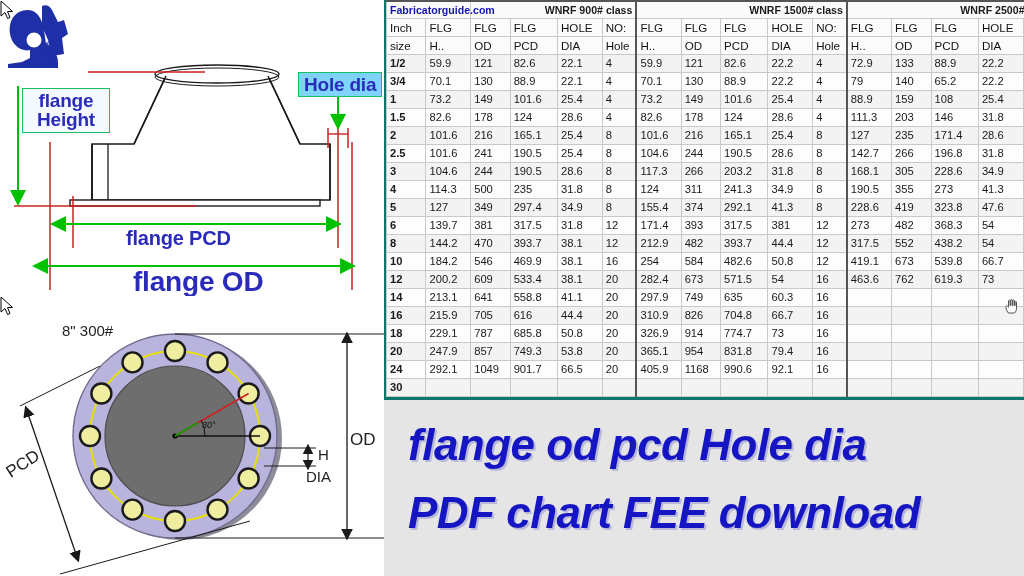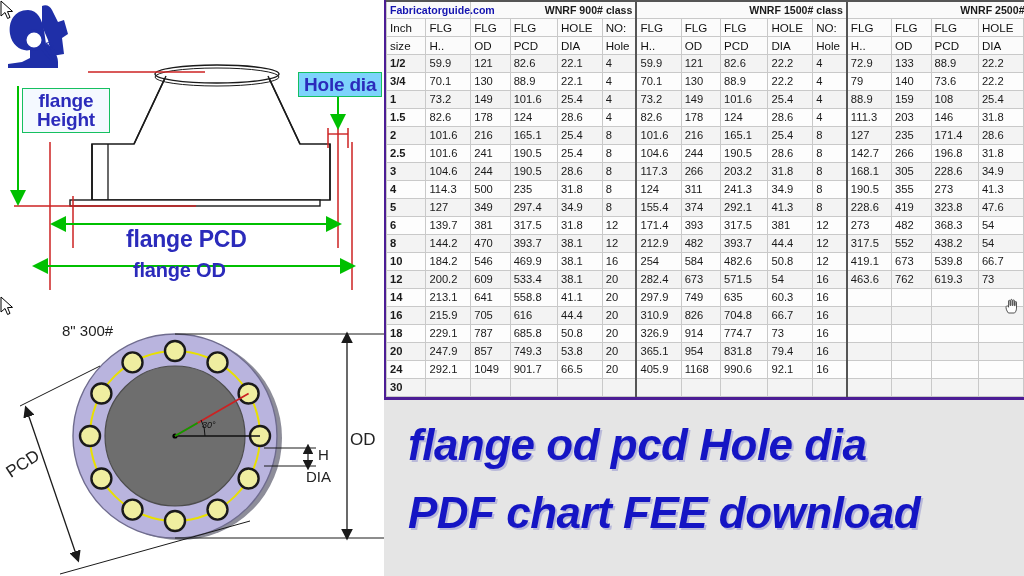--- a/index.html
+++ b/index.html
@@ -19,41 +19,41 @@
     letter-spacing:-0.2px;
   }
   #flange-height-label{
     left:22px;top:88px;width:78px;padding:2px 4px;font-size:19px;
     border:1.6px solid #16c060;background:#f4f9ff;text-align:center;
   }
   #hole-dia-label{
     left:298px;top:72px;padding:2px 5px;font-size:19px;
     border:1.6px solid #16c060;background:#7dd3fc;
   }
-  #flange-pcd-label{left:126px;top:228px;font-size:23px;}
-  #flange-od-label{left:133px;top:260px;font-size:20px;}
+  #flange-pcd-label{left:126px;top:228px;font-size:20px;}
+  #flange-od-label{left:133px;top:268px;font-size:28px;}
 
   
   #brand-logo-top{position:absolute;left:8px;top:2px;width:84px;height:72px;}
 
   
   #circular-diagram{position:absolute;left:0;top:296px;width:384px;height:280px;background:#fff;overflow:hidden;}
   #circular-diagram svg{position:absolute;left:0;top:0;}
   .cd-txt{position:absolute;color:#222;font-family:"Liberation Sans",sans-serif;font-size:15px;}
   #size-class-label{left:62px;top:26px;font-size:15px;color:#1e1e1e;}
   #od-label{left:350px;top:134px;font-size:17px;}
   #pcd-label{left:8px;top:168px;font-size:17px;transform:rotate(-33deg);transform-origin:left center;}
   #h-label{left:318px;top:150px;font-size:15px;}
   #dia-label{left:306px;top:172px;font-size:15px;}
   #angle-label{left:202px;top:124px;font-size:9px;color:#111;font-style:italic;}
 
   
   #flange-table-panel{
     position:absolute;left:384px;top:0;width:640px;height:400px;
-    background:#4c1d95;overflow:hidden;
+    background:#0f766e;overflow:hidden;
   }
   #flange-table{
     border-collapse:collapse;table-layout:fixed;width:672px;
     font-family:"Liberation Sans",sans-serif;
     margin-left:2px;
   }
   #flange-table td,#flange-table th{
     border:1px solid #c9c9c9;
     font-size:11.2px;color:#1a1a1a;
     padding:0 3px;height:17px;line-height:17px;
@@ -327,21 +327,21 @@
             <td>88.9</td>
             <td>22.1</td>
             <td>4</td>
             <td class="grpsep">70.1</td>
             <td>130</td>
             <td>88.9</td>
             <td>22.2</td>
             <td>4</td>
             <td class="grpsep">79</td>
             <td>140</td>
-            <td>73.6</td>
+            <td>65.2</td>
             <td>22.2</td>
             <td>4</td>
           </tr>
           <tr>
             <td class="sizecell">1</td>
             <td>73.2</td>
             <td>149</td>
             <td>101.6</td>
             <td>25.4</td>
             <td>4</td>

